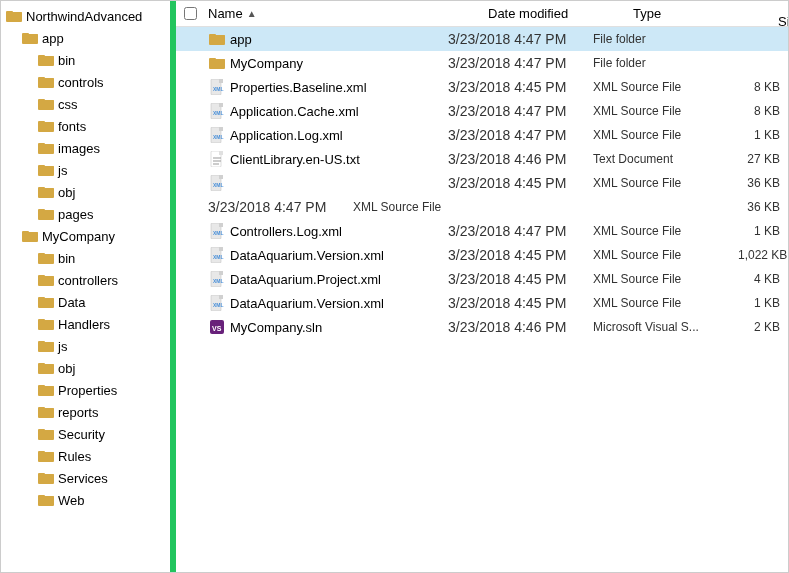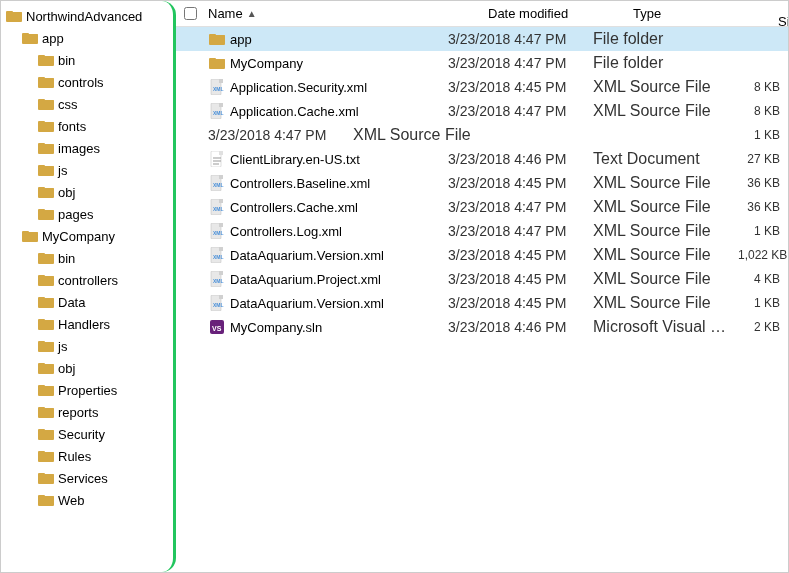--- a/index.html
+++ b/index.html
@@ -17,25 +17,24 @@
       width: 789px;
       height: 573px;
       border: 1px solid #ccc;
       background: #fff;
     }
     
     .tree-panel {
       width: 175px;
       min-width: 175px;
       background: #fff;
-      border-right: 3px solid #22c55e;
+      border-right: 6px solid #22c55e;
       overflow-y: auto;
       overflow-x: hidden;
       padding: 4px 0;
-      border-radius: 14px;
     }
     .tree-item {
       display: flex;
       align-items: center;
       padding: 2px 0;
       cursor: pointer;
       white-space: nowrap;
       height: 22px;
     }
     .folder-icon {
@@ -160,21 +159,21 @@
       min-width: 145px;
       padding: 0 4px;
       font-size: 14px;
       color: #333;
       white-space: nowrap;
     }
     .file-type-cell {
       width: 145px;
       min-width: 145px;
       padding: 0 4px;
-      font-size: 16px;
+      font-size: 12px;
       color: #333;
       overflow: hidden;
       text-overflow: ellipsis;
       white-space: nowrap;
     }
     .file-size-cell {
       flex: 1;
       padding: 0 8px 0 4px;
       font-size: 12px;
       color: #333;
@@ -513,21 +512,21 @@
           <div class="file-check"></div>
           <div class="file-name-cell">
             <span class="file-icon">
               <svg width="16" height="16" viewBox="0 0 16 16" xmlns="http://www.w3.org/2000/svg">
       <rect x="2" y="0" width="10" height="16" rx="1" fill="#e8e8e8" stroke="#bbb" stroke-width="0.5"></rect>
       <polygon points="10,0 14,4 10,4" fill="#bbb"></polygon>
       <rect x="10" y="0" width="4" height="4" rx="0" fill="#d0d0d0"></rect>
       <text x="4" y="12" font-size="5" fill="#4a90d9" font-family="Arial" font-weight="bold">XML</text>
     </svg>
             </span>
-            <span class="file-name-text">Application.Security.xml</span>
+            <span class="file-name-text">Properties.Baseline.xml</span>
           </div>
           <div class="file-date-cell">3/23/2018 4:45 PM</div>
           <div class="file-type-cell">XML Source File</div>
           <div class="file-size-cell">8 KB</div>
         </div>
         <div class="file-row">
           <div class="file-check"></div>
           <div class="file-name-cell">
             <span class="file-icon">
               <svg width="16" height="16" viewBox="0 0 16 16" xmlns="http://www.w3.org/2000/svg">
@@ -538,20 +537,31 @@
     </svg>
             </span>
             <span class="file-name-text">Application.Cache.xml</span>
           </div>
           <div class="file-date-cell">3/23/2018 4:47 PM</div>
           <div class="file-type-cell">XML Source File</div>
           <div class="file-size-cell">8 KB</div>
         </div>
         <div class="file-row">
           <div class="file-check"></div>
+          <div class="file-name-cell">
+            <span class="file-icon">
+              <svg width="16" height="16" viewBox="0 0 16 16" xmlns="http://www.w3.org/2000/svg">
+      <rect x="2" y="0" width="10" height="16" rx="1" fill="#e8e8e8" stroke="#bbb" stroke-width="0.5"></rect>
+      <polygon points="10,0 14,4 10,4" fill="#bbb"></polygon>
+      <rect x="10" y="0" width="4" height="4" rx="0" fill="#d0d0d0"></rect>
+      <text x="4" y="12" font-size="5" fill="#4a90d9" font-family="Arial" font-weight="bold">XML</text>
+    </svg>
+            </span>
+            <span class="file-name-text">Application.Log.xml</span>
+          </div>
           <div class="file-date-cell">3/23/2018 4:47 PM</div>
           <div class="file-type-cell">XML Source File</div>
           <div class="file-size-cell">1 KB</div>
         </div>
         <div class="file-row">
           <div class="file-check"></div>
           <div class="file-name-cell">
             <span class="file-icon">
               <svg width="16" height="16" viewBox="0 0 16 16" xmlns="http://www.w3.org/2000/svg">
       <rect x="2" y="0" width="10" height="16" rx="1" fill="#fff" stroke="#bbb" stroke-width="0.5"></rect>
@@ -572,39 +582,27 @@
           <div class="file-check"></div>
           <div class="file-name-cell">
             <span class="file-icon">
               <svg width="16" height="16" viewBox="0 0 16 16" xmlns="http://www.w3.org/2000/svg">
       <rect x="2" y="0" width="10" height="16" rx="1" fill="#e8e8e8" stroke="#bbb" stroke-width="0.5"></rect>
       <polygon points="10,0 14,4 10,4" fill="#bbb"></polygon>
       <rect x="10" y="0" width="4" height="4" rx="0" fill="#d0d0d0"></rect>
       <text x="4" y="12" font-size="5" fill="#4a90d9" font-family="Arial" font-weight="bold">XML</text>
     </svg>
             </span>
-            <span class="file-name-text">Controllers.Baseline.xml</span>
           </div>
           <div class="file-date-cell">3/23/2018 4:45 PM</div>
           <div class="file-type-cell">XML Source File</div>
           <div class="file-size-cell">36 KB</div>
         </div>
         <div class="file-row">
           <div class="file-check"></div>
-          <div class="file-name-cell">
-            <span class="file-icon">
-              <svg width="16" height="16" viewBox="0 0 16 16" xmlns="http://www.w3.org/2000/svg">
-      <rect x="2" y="0" width="10" height="16" rx="1" fill="#e8e8e8" stroke="#bbb" stroke-width="0.5"></rect>
-      <polygon points="10,0 14,4 10,4" fill="#bbb"></polygon>
-      <rect x="10" y="0" width="4" height="4" rx="0" fill="#d0d0d0"></rect>
-      <text x="4" y="12" font-size="5" fill="#4a90d9" font-family="Arial" font-weight="bold">XML</text>
-    </svg>
-            </span>
-            <span class="file-name-text">Controllers.Cache.xml</span>
-          </div>
           <div class="file-date-cell">3/23/2018 4:47 PM</div>
           <div class="file-type-cell">XML Source File</div>
           <div class="file-size-cell">36 KB</div>
         </div>
         <div class="file-row">
           <div class="file-check"></div>
           <div class="file-name-cell">
             <span class="file-icon">
               <svg width="16" height="16" viewBox="0 0 16 16" xmlns="http://www.w3.org/2000/svg">
       <rect x="2" y="0" width="10" height="16" rx="1" fill="#e8e8e8" stroke="#bbb" stroke-width="0.5"></rect>

